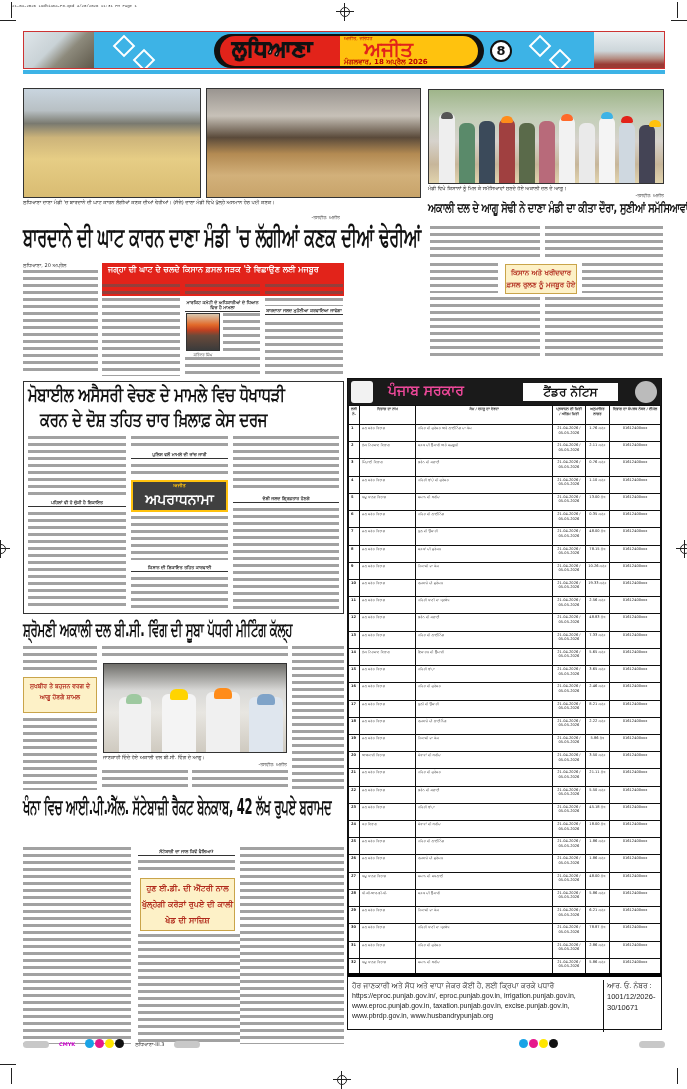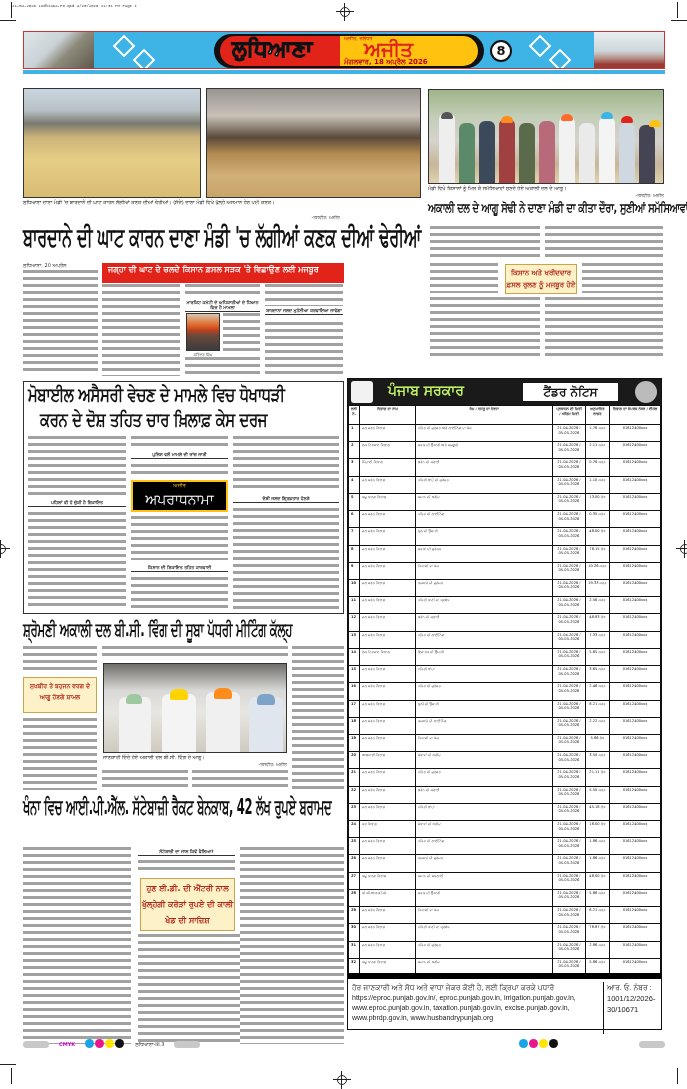--- a/index.html
+++ b/index.html
@@ -45,35 +45,35 @@
   .h-big { font-family: "DejaVu Sans", sans-serif; font-weight: bold; color: #111; white-space: nowrap; letter-spacing: -0.5px; }
 
   
   .txt { font-size: 4.6px; line-height: 7px; color: #333; text-align: justify; overflow: hidden; }
   .lines { background: repeating-linear-gradient(180deg, #555 0px, #555 3px, transparent 3px, transparent 7px); opacity: 0.55; }
   .subhead { font-size: 5px; font-weight: bold; text-align: center; color: #222; border-bottom: 1px solid #333; padding-bottom: 1px; }
 
   .redbanner { background: #e2231a; color: #fff; font-weight: bold; font-size: 10px; padding: 2px 6px; white-space: nowrap; }
   .box { border: 1px solid #333; }
   .pullquote { background: #fdf1c7; border: 1px solid #c9a44a; color: #b02a1b; font-weight: bold; text-align:center; }
-  .apradh { background: #000000; border: 2px solid #ffc20e; color:#fff; font-weight: normal; text-align:center; }
+  .apradh { background: #404040; border: 2px solid #ffc20e; color:#fff; font-weight: bold; text-align:center; }
 
   
   .tender { left: 347px; top: 378px; width: 315px; height: 652px; border: 1px solid #111; }
   .tender-head { left: 0; top: 0; width: 313px; height: 26px; background: #1a1a1a; }
   .tender-head .emblem { left: 3px; top: 2px; width: 22px; height: 22px; background: #f2f2f2; border-radius: 3px; }
-  .tender-head .title { left: 40px; top: 3px; color:#bef264; font-size: 14px; font-weight: bold; }
+  .tender-head .title { left: 40px; top: 3px; color:#ec4899; font-size: 14px; font-weight: bold; }
   .tender-head .notice { left: 175px; top: 4px; width: 95px; height: 18px; background: #fff; color:#111; font-size: 12px; font-weight:bold; text-align:center; line-height:18px; }
   .tender-head .seal { left: 287px; top: 2px; width: 22px; height: 22px; background: #bbb; border-radius: 50%; }
   table.tt { position:absolute; left:0; top:26px; width: 313px; border-collapse: collapse; font-size: 3.6px; line-height: 4.5px; color:#222; }
   table.tt th, table.tt td { border: 1px solid #111; padding: 1px 2px; vertical-align: top; }
   table.tt th { font-weight: bold; text-align:center; height: 19px; }
   table.tt td.n { width: 9px; font-weight:bold; }
   table.tt td.c { text-align:center; }
-  .tender-foot { left: 0; bottom: 0; width: 313px; height: 56px; border-top: 6px solid #000000; }
+  .tender-foot { left: 0; bottom: 0; width: 313px; height: 56px; border-top: 4px solid #000000; }
   .tender-foot .main { left: 4px; top: 3px; width: 245px; font-size: 7.5px; line-height: 11px; color:#222; font-family: "Liberation Sans", sans-serif; }
   .tender-foot .ref { left: 255px; top: 3px; width: 56px; font-size: 7.5px; line-height: 11px; color:#222; font-family: "Liberation Sans", sans-serif; border-left:1px solid #111; padding-left:3px; height:52px; }
 
   .cmyk { width: 9px; height: 9px; border-radius: 50%; display:inline-block; margin-right: 1px; }
   .grey-pill { width: 26px; height: 7px; border-radius: 4px; background: #c8c8c8; display:inline-block; }
 </style>
 </head>
 <body>
 
 <div class="abs slug">21-04-2026 Ludhiana-P8.qxd  4/20/2026  11:31 PM  Page 1</div>
@@ -143,21 +143,21 @@
 <div class="abs txt lines" style="left:430px;top:263px;width:68px;height:30px;"></div>
 <div class="abs pullquote" style="left:505px;top:264px;width:72px;height:30px;font-size:7px;line-height:12px;padding-top:2px;">ਕਿਸਾਨ ਅਤੇ ਖਰੀਦਦਾਰ ਫ਼ਸਲ ਰੁਲਣ ਨੂੰ ਮਜਬੂਰ ਹੋਏ</div>
 <div class="abs txt lines" style="left:582px;top:263px;width:81px;height:30px;"></div>
 <div class="abs txt lines" style="left:430px;top:297px;width:110px;height:60px;"></div>
 <div class="abs txt lines" style="left:545px;top:297px;width:118px;height:60px;"></div>
 
 <div class="abs h-big" style="left:23px;top:222px;font-size:26px;transform:scaleX(0.62);transform-origin:left top;">ਬਾਰਦਾਨੇ ਦੀ ਘਾਟ ਕਾਰਨ ਦਾਣਾ ਮੰਡੀ 'ਚ ਲੱਗੀਆਂ ਕਣਕ ਦੀਆਂ ਢੇਰੀਆਂ</div>
 
 <div class="abs txt" style="left:23px;top:262px;width:75px;font-size:5px;">ਲੁਧਿਆਣਾ, 20 ਅਪ੍ਰੈਲ</div>
 <div class="abs txt lines" style="left:23px;top:270px;width:75px;height:105px;"></div>
-<div class="abs redbanner" style="left:102px;top:263px;width:242px;height:20px;font-size:8px;">ਜਗ੍ਹਾ ਦੀ ਘਾਟ ਦੇ ਚਲਦੇ ਕਿਸਾਨ ਫ਼ਸਲ ਸੜਕ 'ਤੇ ਵਿਛਾਉਣ ਲਈ ਮਜਬੂਰ</div>
+<div class="abs redbanner" style="left:102px;top:263px;width:242px;height:33px;font-size:8px;">ਜਗ੍ਹਾ ਦੀ ਘਾਟ ਦੇ ਚਲਦੇ ਕਿਸਾਨ ਫ਼ਸਲ ਸੜਕ 'ਤੇ ਵਿਛਾਉਣ ਲਈ ਮਜਬੂਰ</div>
 <div class="abs txt lines" style="left:102px;top:284px;width:78px;height:92px;"></div>
 <div class="abs txt lines" style="left:185px;top:284px;width:75px;height:14px;"></div>
 <div class="abs subhead" style="left:185px;top:300px;width:75px;font-size:4.5px;">ਮਾਰਕਿਟ ਕਮੇਟੀ ਦੇ ਅਧਿਕਾਰੀਆਂ ਦੇ ਧਿਆਨ ਵਿਚ ਹੈ ਮਾਮਲਾ</div>
 <div class="abs" style="left:186px;top:313px;width:34px;height:38px;background:linear-gradient(180deg,#d8c8b0 0%,#e26a2a 30%,#c04020 45%,#6a4a3a 60%,#3b3b3b 100%);border:1px solid #333;"></div>
 <div class="abs txt" style="left:186px;top:351px;width:34px;font-size:3.8px;text-align:center;">ਸਤਿੰਦਰ ਸਿੰਘ</div>
 <div class="abs txt lines" style="left:223px;top:313px;width:37px;height:40px;"></div>
 <div class="abs txt lines" style="left:185px;top:357px;width:75px;height:20px;"></div>
 <div class="abs txt lines" style="left:265px;top:284px;width:78px;height:22px;"></div>
 <div class="abs subhead" style="left:265px;top:308px;width:78px;font-size:4.5px;">ਬਾਰਦਾਨਾ ਜਲਦ ਮੁਹੱਈਆ ਕਰਵਾਇਆ ਜਾਵੇਗਾ</div>
 <div class="abs txt lines" style="left:265px;top:322px;width:78px;height:55px;"></div>

